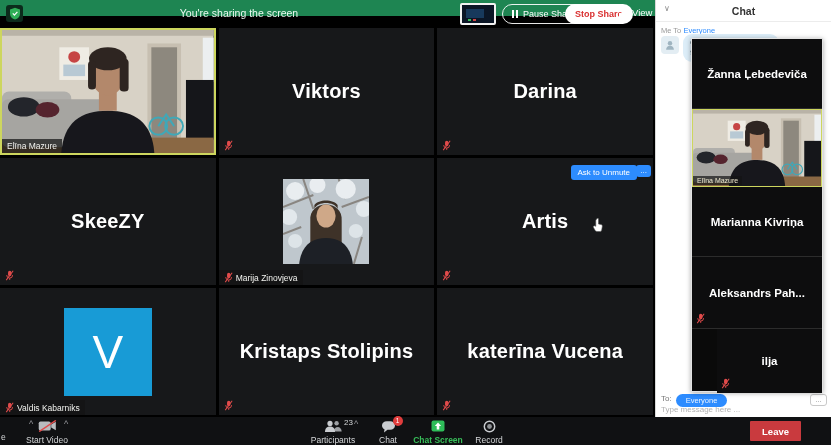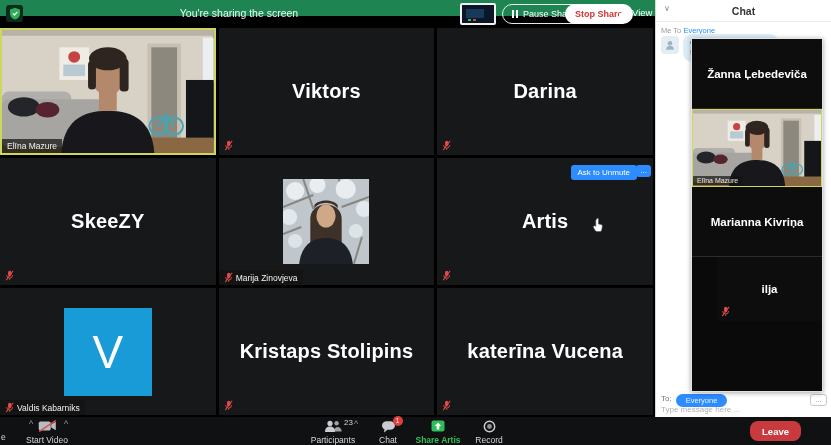--- a/index.html
+++ b/index.html
@@ -83,21 +83,21 @@
   .toolbar { position:absolute; left:0; top:417px; width:831px; height:28px; background:#101113; z-index:15; }
   .tb-item { position:absolute; top:3px; width:64px; display:flex; flex-direction:column; align-items:center; gap:2px;
              color:#d5d7d9; font-size:8.5px; background:none; border:none; font-family:"Liberation Sans", sans-serif; }
   .tb-item .ic { height:13px; line-height:0; position:relative; }
   .tb-chevron { position:absolute; top:2px; color:#95979b; font-size:9px; background:none; border:none; }
   .tb-frag { position:absolute; left:1px; bottom:3px; color:#d5d7d9; font-size:8.5px; }
   .tb-badge { position:absolute; top:-4px; right:-7px; width:10px; height:10px; background:#e03d3d; border-radius:50%;
               color:#fff; font-size:6.5px; display:flex; align-items:center; justify-content:center; }
   .tb-green { color:#37be59; }
   .leave-btn { position:absolute; right:30px; top:4px; height:20px; padding:0 12px; background:#c93a3e; border:none;
-               border-radius:8px; color:#fff; font-size:9.5px; font-weight:bold; }
+               border-radius:1px; color:#fff; font-size:9.5px; font-weight:bold; }
 </style>
 </head>
 <body>
 
 <div class="share-bar">
   <span class="shield-box">
     <svg width="12" height="13" viewBox="0 0 12 13">
         <path d="M6 .8 L11 2.6 V6.5 C11 9.8 8.9 11.6 6 12.6 C3.1 11.6 1 9.8 1 6.5 V2.6z" fill="#2fae57"></path>
         <path d="M3.8 6.4 l1.6 1.7 3-3.2" stroke="#fff" stroke-width="1.3" fill="none"></path>
       </svg>
@@ -330,20 +330,29 @@
     <ellipse cx="107" cy="30" rx="19" ry="12" fill="#2e2521"></ellipse>
     <rect x="87" y="32" width="8" height="30" rx="4" fill="#2e2521"></rect>
     <rect x="119" y="30" width="9" height="34" rx="4" fill="#2e2521"></rect>
   </svg>
 </div>
     <span class="strip-label"><span>Elīna Mazure</span></span>
   </div>
   <div class="strip-tile" style="flex:0 0 70px">
     <span class="strip-name">Marianna Kivriņa</span>
   </div>
+  <div class="strip-tile" style="flex:0 0 72px">
+    <span class="strip-name">Aleksandrs Pah...</span>
+    <span class="mic"><svg viewBox="0 0 12 15">
+          <rect x="4" y="1" width="4.6" height="7.5" rx="2.3" fill="#e04b4b"></rect>
+          <path d="M2.2 7 a4 4 0 0 0 8 0" stroke="#e04b4b" fill="none" stroke-width="1.3"></path>
+          <line x1="6.3" y1="11" x2="6.3" y2="13.5" stroke="#e04b4b" stroke-width="1.3"></line>
+          <line x1="1.5" y1="13.8" x2="11" y2="1" stroke="#e04b4b" stroke-width="1.4"></line>
+        </svg></span>
+  </div>
   <div class="strip-tile" style="flex:0 0 64px">
     <span class="strip-name">ilja</span>
     <span class="mic"><svg viewBox="0 0 12 15">
           <rect x="4" y="1" width="4.6" height="7.5" rx="2.3" fill="#e04b4b"></rect>
           <path d="M2.2 7 a4 4 0 0 0 8 0" stroke="#e04b4b" fill="none" stroke-width="1.3"></path>
           <line x1="6.3" y1="11" x2="6.3" y2="13.5" stroke="#e04b4b" stroke-width="1.3"></line>
           <line x1="1.5" y1="13.8" x2="11" y2="1" stroke="#e04b4b" stroke-width="1.4"></line>
         </svg></span>
   </div>
 </div>
@@ -388,21 +397,21 @@
     <span>Chat</span>
   </button>
 
   <button class="tb-item tb-green" style="left:406px">
     <span class="ic">
       <svg width="14" height="12" viewBox="0 0 14 12">
           <rect x=".5" y=".5" width="13" height="11" rx="2" fill="#2ebd59"></rect>
           <path d="M7 2.4 L10.2 6 H8.3 V9.6 H5.7 V6 H3.8z" fill="#fff"></path>
         </svg>
     </span>
-    <span style="font-weight:bold">Share Artis</span>
+    <span style="font-weight:bold">Chat Screen</span>
   </button>
 
   <button class="tb-item" style="left:457px">
     <span class="ic">
       <svg width="13" height="13" viewBox="0 0 14 14">
           <circle cx="7" cy="7" r="5.6" fill="none" stroke="#c9ccd0" stroke-width="1.6"></circle>
           <circle cx="7" cy="7" r="2.6" fill="#8f9296"></circle>
         </svg>
     </span>
     <span>Record</span>

